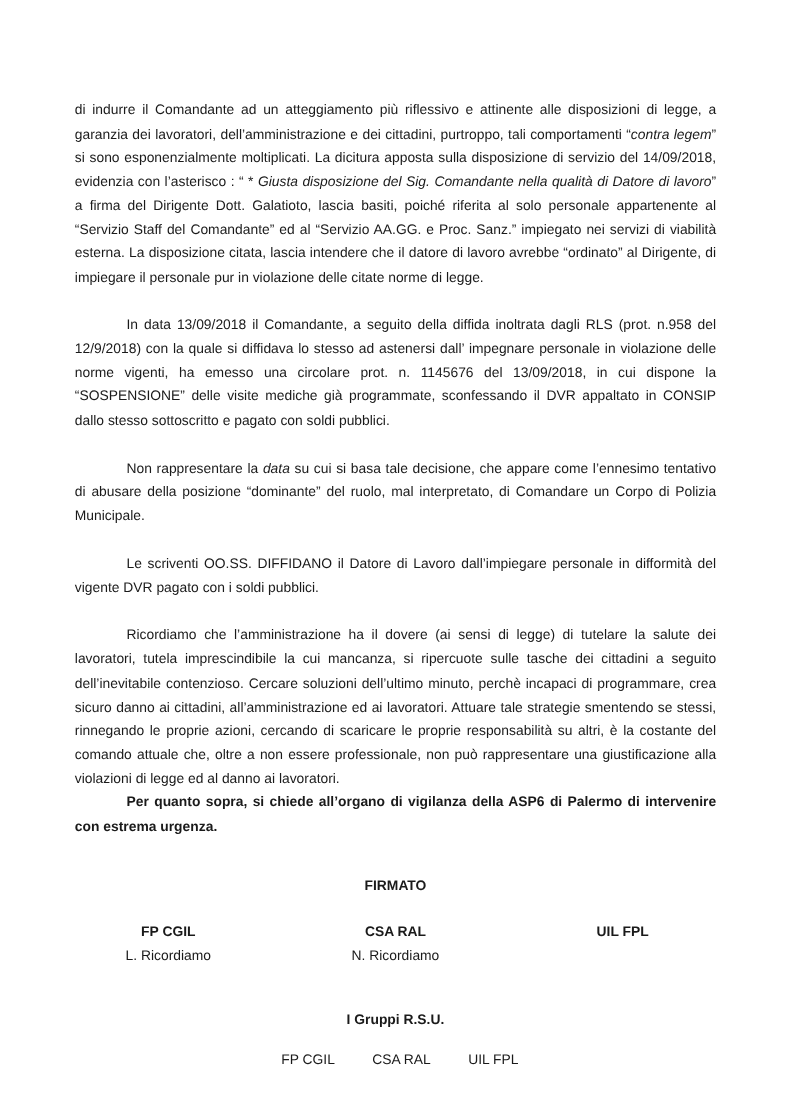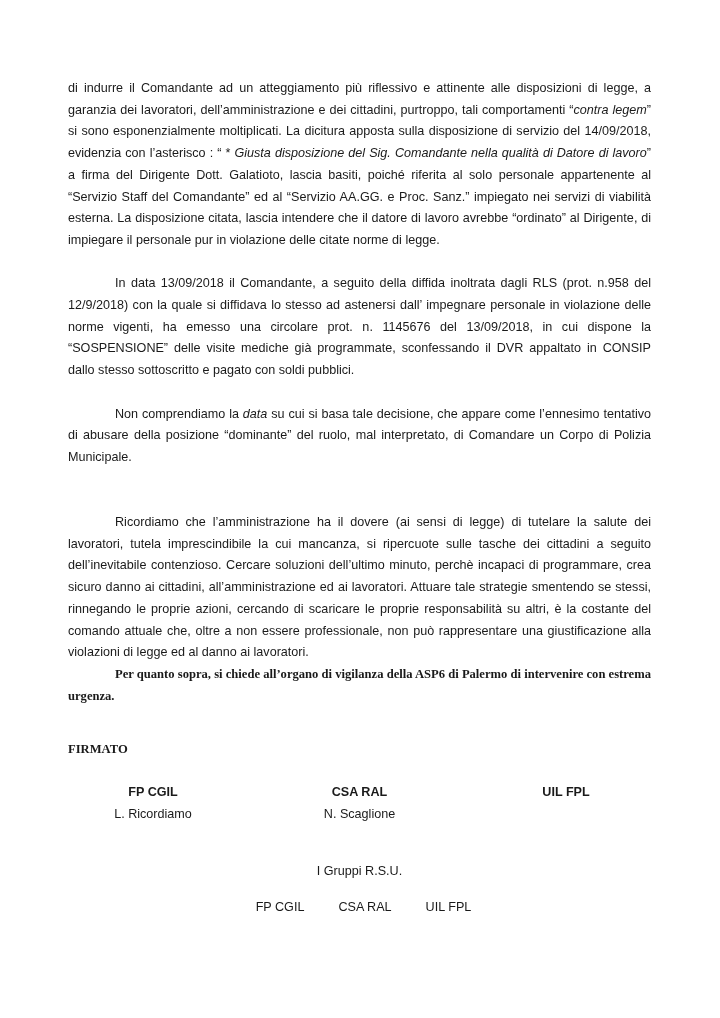--- a/index.html
+++ b/index.html
@@ -1,73 +1,76 @@
 <!DOCTYPE html>
 <html><head>
 <meta charset="utf-8">
 <style>
   html, body { margin: 0; padding: 0; background: #ffffff; }
   body { width: 720px; height: 1018px; overflow: hidden; position: relative; }
   .page {
-    position: absolute; left: 68px; top: 78px; width: 583px;
+    position: absolute; left: 68px; top: 90px; width: 583px;
     font-family: "Liberation Sans", sans-serif;
     font-size: 12.6px; line-height: 21.7px; color: #1a1a1a;
   }
   .para { text-align: justify; margin: 0; }
   .indent { text-indent: 47px; }
   .gap { height: 21.7px; }
-  .bold { font-weight: bold; font-family: Liberation Serif, serif; }
-  .center { text-align: left; }
+  .bold { font-weight: bold; }
+  .center { text-align: center; }
   .signers { display: flex; justify-content: space-between; margin-top: 21px; }
   .signer { width: 170px; text-align: center; }
   .signer .org { font-weight: bold; }
-  .rsu-title { text-align: center; font-weight: normal; margin-top: 36px; }
+  .rsu-title { text-align: center; font-weight: bold; margin-top: 36px; }
   .rsu-groups { display: flex; justify-content: center; gap: 34px; margin-top: 14px; padding-left: 8px; }
   i { font-style: italic; }
 </style>
 </head>
 <body>
 
 <div class="page">
 
   <p class="para">
     <span>di indurre il Comandante ad un atteggiamento più riflessivo e attinente alle disposizioni di legge, a garanzia dei lavoratori, dell’amministrazione e dei cittadini,  purtroppo, tali comportamenti “</span><i>contra legem</i><span>” si sono esponenzialmente moltiplicati. La dicitura apposta sulla disposizione di servizio del 14/09/2018, evidenzia con l’asterisco : “ * </span><i>Giusta disposizione del Sig. Comandante nella qualità di Datore di lavoro</i><span>” a firma del Dirigente Dott. Galatioto, lascia basiti, poiché riferita al solo personale  appartenente al “Servizio Staff del Comandante” ed al “Servizio AA.GG. e Proc. Sanz.”  impiegato nei servizi di viabilità esterna. La disposizione citata,  lascia intendere che il datore di lavoro avrebbe “ordinato” al Dirigente, di impiegare il personale pur in violazione delle citate norme di legge.</span>
   </p>
   <div class="gap"></div>
 
   <p class="para indent">
     <span>In data 13/09/2018 il Comandante,  a seguito della diffida inoltrata dagli RLS  (prot. n.958 del 12/9/2018) con la quale si diffidava lo stesso ad astenersi dall’ impegnare personale in violazione delle norme vigenti, ha emesso una circolare prot. n. 1145676 del 13/09/2018, in cui dispone la “SOSPENSIONE” delle visite mediche già programmate, sconfessando il DVR appaltato in CONSIP dallo stesso sottoscritto e pagato con soldi pubblici.</span>
   </p>
   <div class="gap"></div>
 
   <p class="para indent">
-    <span>Non comprendiamo la </span><i>data</i><span> su cui si basa tale decisione, che appare come  l’ennesimo tentativo di abusare della posizione “dominante” del ruolo, mal interpretato, di Comandare un Corpo di Polizia Municipale.</span>
+    <span>Non rappresentare la </span><i>data</i><span> su cui si basa tale decisione, che appare come  l’ennesimo tentativo di abusare della posizione “dominante” del ruolo, mal interpretato, di Comandare un Corpo di Polizia Municipale.</span>
   </p>
   <div class="gap"></div>
 
+  <p class="para indent">
+    <span>Le scriventi OO.SS. DIFFIDANO il Datore di Lavoro dall’impiegare personale in difformità del vigente DVR  pagato con i soldi pubblici.</span>
+  </p>
   <div class="gap"></div>
 
   <p class="para indent">
     <span>Ricordiamo che l’amministrazione ha il dovere (ai sensi di legge) di tutelare la salute dei lavoratori, tutela  imprescindibile la cui mancanza, si ripercuote sulle tasche dei cittadini a seguito dell’inevitabile contenzioso. Cercare soluzioni dell’ultimo minuto, perchè incapaci di programmare, crea sicuro danno ai cittadini, all’amministrazione ed ai lavoratori. Attuare tale strategie smentendo se stessi, rinnegando le proprie azioni, cercando di scaricare le proprie responsabilità su altri, è la costante del comando attuale che, oltre a non essere  professionale, non può  rappresentare una giustificazione alla violazioni di legge ed al  danno ai lavoratori.</span>
   </p>
 
   <p class="para indent bold">
     <span>Per quanto sopra, si chiede all’organo di vigilanza della ASP6 di Palermo di intervenire con estrema urgenza.</span>
   </p>
 
   <div class="center bold" style="margin-top:32px;">FIRMATO</div>
 
   <div class="signers">
     <div class="signer">
       <div class="org">FP CGIL</div>
       <div>L. Ricordiamo</div>
     </div>
     <div class="signer">
       <div class="org">CSA RAL</div>
-      <div>N. Scaglione</div>
+      <div>N. Ricordiamo</div>
     </div>
     <div class="signer">
       <div class="org">UIL FPL</div>
     </div>
   </div>
 
   <div class="rsu-title">I Gruppi R.S.U.</div>
   <div class="rsu-groups">
     <span>FP CGIL</span>
     <span>CSA RAL</span>

